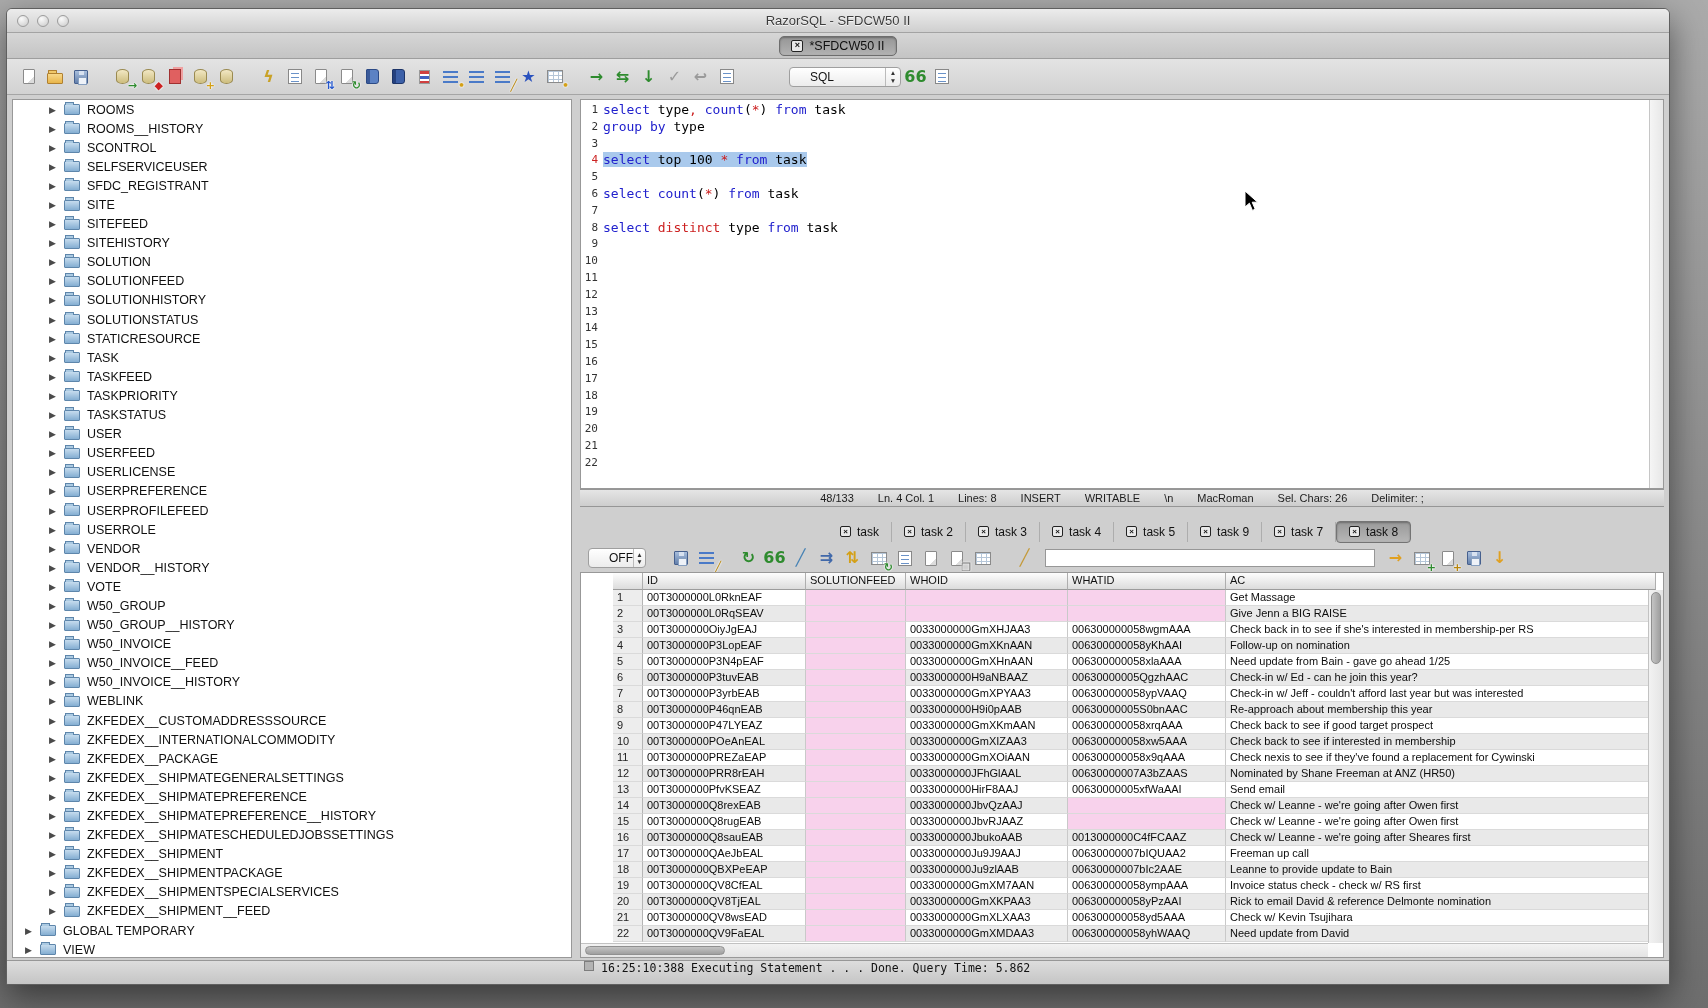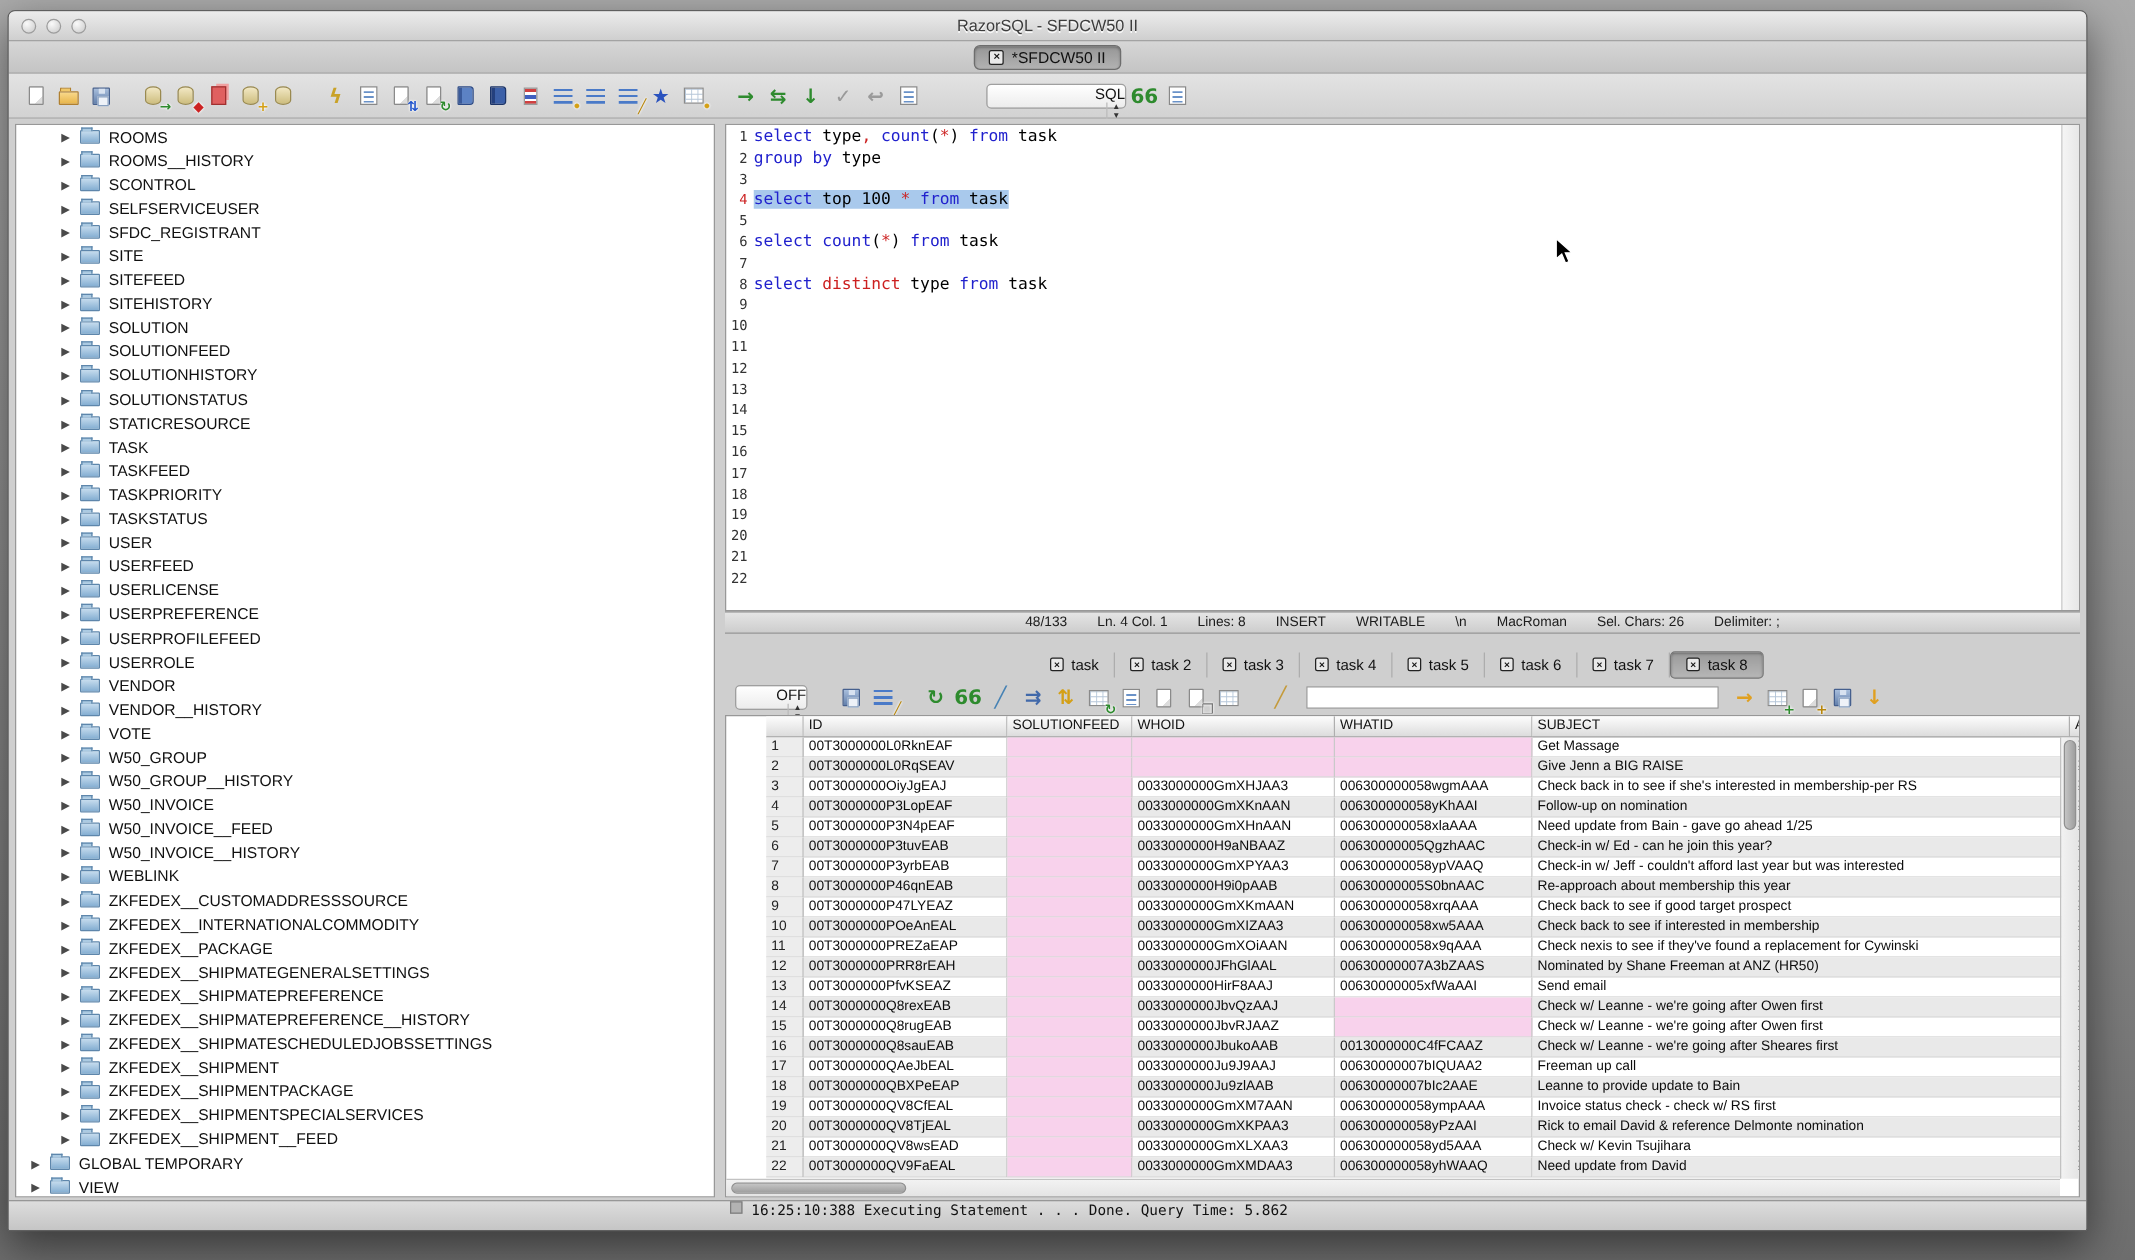--- a/index.html
+++ b/index.html
@@ -46,22 +46,22 @@
   .b-form { width:14px; height:15px; background:#fff; border:1px solid #888; position:relative; }
   .b-form::before { content:""; position:absolute; left:2px; right:2px; top:3px; height:9px;
      background:repeating-linear-gradient(#6a92c8 0 1.5px, transparent 1.5px 4px); }
   .b-lines { width:15px; height:12px; background:repeating-linear-gradient(#4a7ac8 0 2px, transparent 2px 5px); }
   .b-table { width:16px; height:13px; border:1px solid #8a8a8a; background-color:#fff;
      background-image:linear-gradient(#b5c6d8 1px,transparent 1px),linear-gradient(90deg,#b5c6d8 1px,transparent 1px); background-size:5px 4px; }
   .b-book-blue { width:13px; height:15px; background:linear-gradient(90deg,#3a5a9a 3px,#5c82c4 3px); border:1px solid #2c4a86; border-radius:1px 3px 3px 1px; }
   .b-book-navy { width:13px; height:15px; background:linear-gradient(90deg,#24407e 3px,#3c60a8 3px); border:1px solid #1c3468; border-radius:1px 3px 3px 1px; }
   .b-list-rb { width:11px; height:14px; border:1px solid #999; background:linear-gradient(#d04040 0 3px,#fff 3px 5px,#4060c0 5px 8px,#fff 8px 10px,#d04040 10px 13px); }
 
-  .mac-select { display:inline-flex; align-items:flex-end; background:linear-gradient(#ffffff,#ececec);
-    border:1px solid #9f9f9f; border-radius:4px; height:20px; font-size:12px; color:#111; padding-left:20px;flex-direction:column; }
+  .mac-select { display:inline-flex; align-items:center; background:linear-gradient(#ffffff,#ececec);
+    border:1px solid #9f9f9f; border-radius:4px; height:20px; font-size:12px; color:#111; padding-left:20px; }
   .mac-select .stepper { margin-left:auto; width:15px; align-self:stretch; border-left:1px solid #bbb;
     display:flex; flex-direction:column; align-items:center; justify-content:center; font-size:6.5px; color:#333; line-height:1.1; }
 
   
   .content { flex:1; display:flex; background:#cfcfcf; padding:4px 5px 2px 5px; gap:0; min-height:0; }
   .tree-panel { flex:0 0 560px; background:#fff; border:1px solid #989898; overflow:hidden; }
   .splitter { flex:0 0 8px; }
   .right-panel { flex:1; display:flex; flex-direction:column; min-width:0; }
 
   
@@ -544,21 +544,21 @@
           <span class="ttab">
             <span class="xbox">×</span>
             <span>task 4</span>
           </span>
           <span class="ttab">
             <span class="xbox">×</span>
             <span>task 5</span>
           </span>
           <span class="ttab">
             <span class="xbox">×</span>
-            <span>task 6</span>
+            <span>task 9</span>
           </span>
           <span class="ttab">
             <span class="xbox">×</span>
             <span>task 7</span>
           </span>
           <span class="ttab active">
             <span class="xbox">×</span>
             <span>task 8</span>
           </span>
         </div>
@@ -637,21 +637,20 @@
           </span>
       </div>
 
       <div class="table-wrap">
         <div class="tgrid" id="table-header">
             <div class="hcell"></div>
             <div class="hcell">ID</div>
             <div class="hcell">SOLUTIONFEED</div>
             <div class="hcell">WHOID</div>
             <div class="hcell">WHATID</div>
-            <div class="hcell">SUBJECT</div>
             <div class="hcell">AC</div>
           </div>
         <div id="table-body">
             <div class="tgrid drow-odd">
               <div class="dcell rownum">1</div>
               <div class="dcell">00T3000000L0RknEAF</div>
               <div class="dcell cell-null"></div>
               <div class="dcell cell-null"></div>
               <div class="dcell cell-null"></div>
               <div class="dcell">Get Massage</div>

